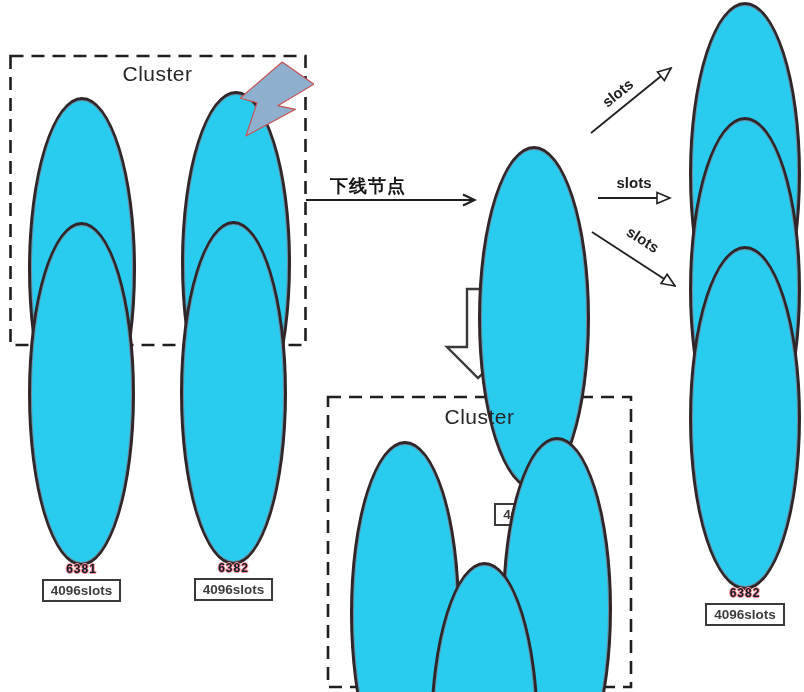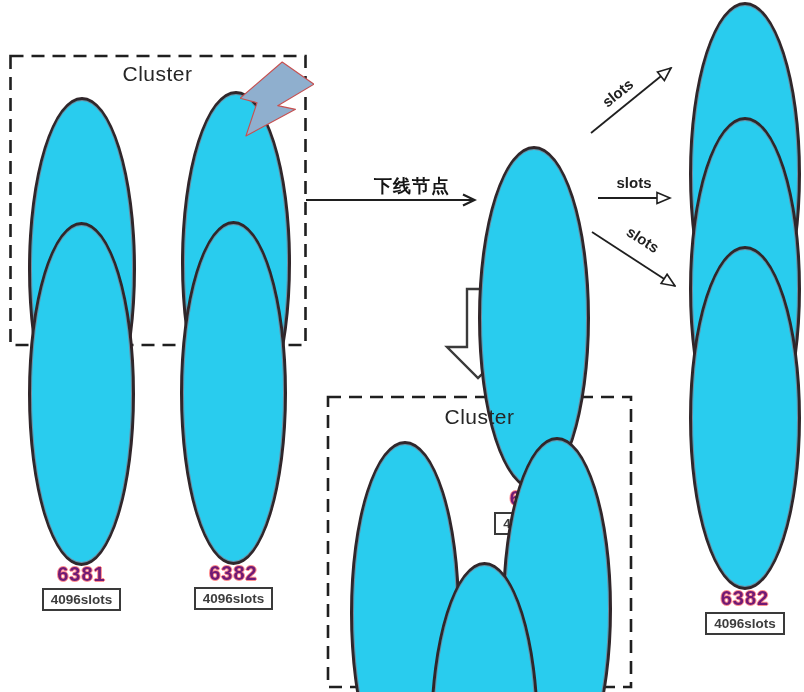--- a/index.html
+++ b/index.html
@@ -17,32 +17,32 @@
   .node{
     position:absolute;border-radius:50%;
     background:#29ccee;
     border:3px solid #30262a;
     box-shadow:inset 0 0 0 1px rgba(210,60,60,0.45);
     box-sizing:border-box;
     display:flex;flex-direction:column;align-items:center;
     padding-top:42%;
   }
   .port{
-    font-size:20px;font-weight:bold;color:#701a75;letter-spacing:1px;
+    font-size:12px;font-weight:bold;color:#0f172a;letter-spacing:1px;
     text-shadow:-1px 0 0 #ff9090,1px 0 0 #ff9090,0 -1px 0 #ff9090,0 1px 0 #ff9090;
     line-height:1.1;
   }
   .slotbox{
     margin-top:3px;background:#ffffff;
     border:2.5px solid #3a3a3a;color:#3d3d3d;
     font-size:13.5px;font-weight:bold;white-space:nowrap;
     padding:1px 7px;line-height:1.3;
   }
   .action-label{
-    position:absolute;left:330px;top:174px;width:120px;text-align:right;
+    position:absolute;left:330px;top:174px;width:120px;text-align:left;
     font-size:18px;font-weight:bold;color:#151515;letter-spacing:1px;
   }
   .slots-text{font-size:15px;font-weight:bold;fill:#1f1f1f;}
 </style>
 </head>
 <body>
 
 <svg class="layer" width="804" height="692" viewBox="0 0 804 692">
   <defs>
     <marker id="mOpen" viewBox="0 0 16 14" markerWidth="16" markerHeight="14" refX="14.5" refY="7" orient="auto" markerUnits="userSpaceOnUse">

